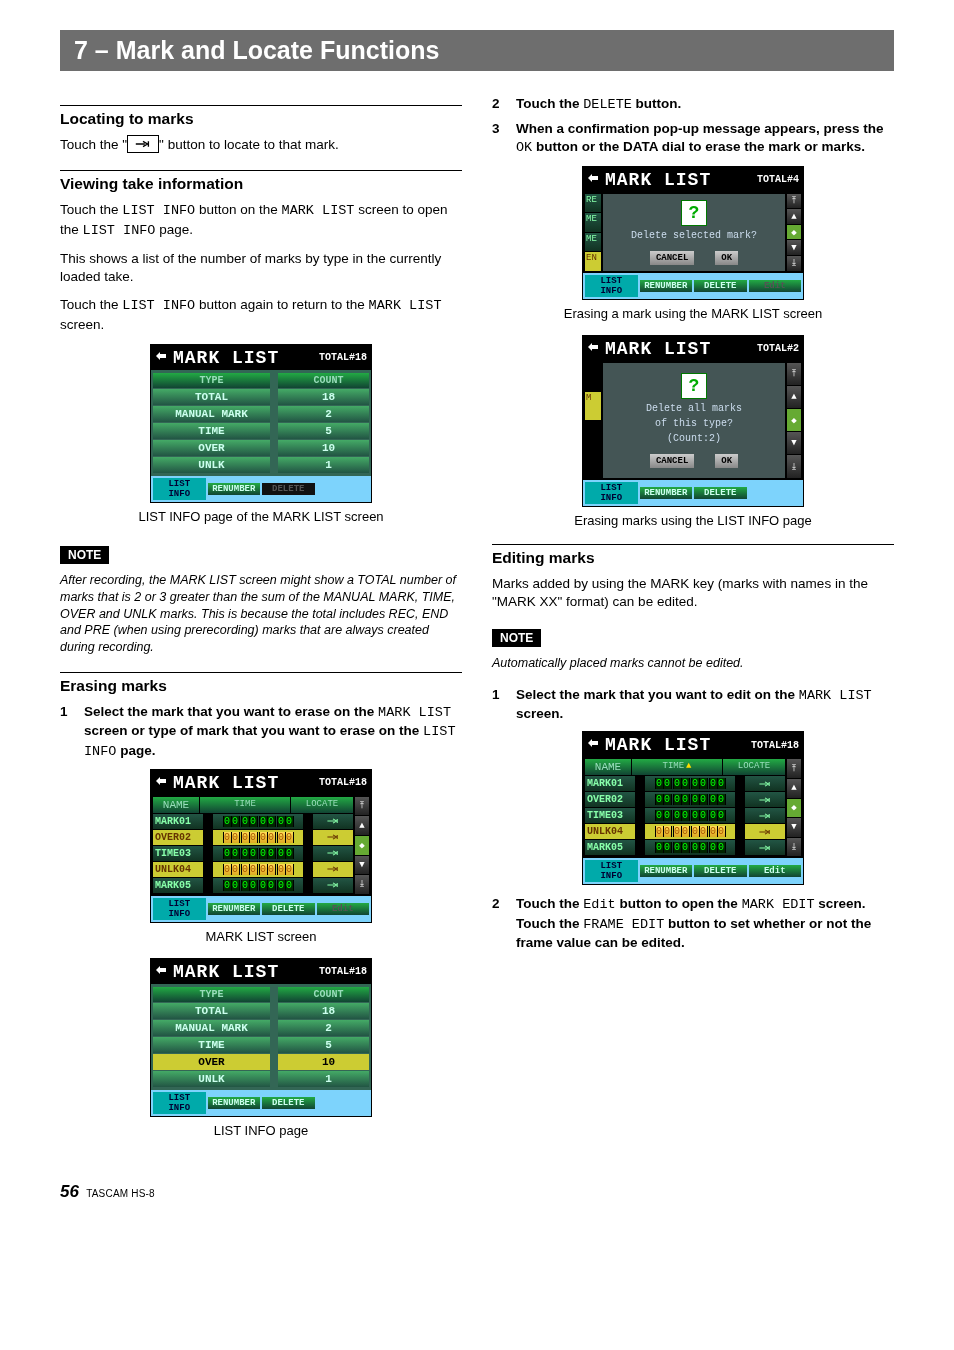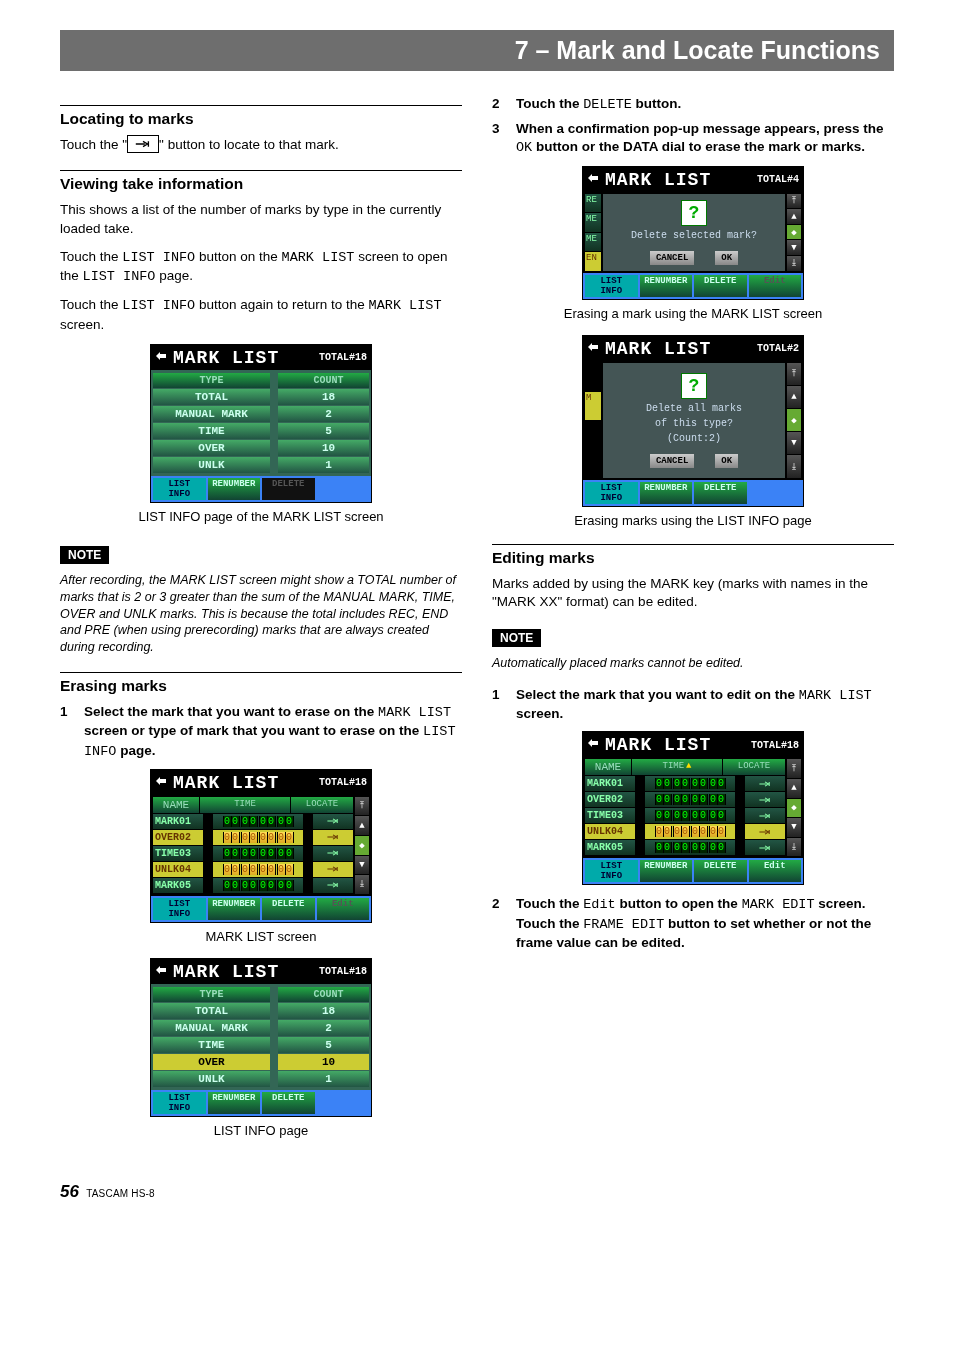--- a/index.html
+++ b/index.html
@@ -14,21 +14,20 @@
   .page {
     padding: 30px 60px 20px 60px;
   }
   .chapter-bar {
     background: #6e6e6e;
     color: #fff;
     font-size: 25px;
     font-weight: bold;
     padding: 6px 14px;
     margin-bottom: 18px;
-    text-align: right;
   }
   .columns {
     display: flex;
     gap: 30px;
   }
   .col {
     flex: 1;
     min-width: 0;
   }
   .section-rule {
@@ -140,21 +139,22 @@
     color:#cfe;
   }
   .info-row .cell.h { background:linear-gradient(#2a4,#143); font-size:10px; color:#9db;}
   .info-row .cell.l { flex:1.3; }
   .info-row .cell.r { flex:0.9; margin-left:8px;padding-left:10px; }
   .info-row.sel .cell { background:#cc3; color:#000;}
   .ss-footer {
     display:flex;
     gap:2px;
     padding:2px;
-    background:#3b82f6;
+    background:#7dd3fc;
+    align-items:center;
   }
   .ss-footer .fbtn {
     flex:1;
     background:linear-gradient(#2a4,#143);
     text-align:center;
     font-size:9px;
     padding:1px 0;
     color:#cfe;
     font-weight:bold;
   }
@@ -236,24 +236,24 @@
       <p>
         <span>Touch the "</span><span class="btn-img">
             <svg viewBox="0 0 20 12">
               <path d="M2 6 h10 M10 3 l5 3 l-5 3 M16 3 v6" stroke="#000" stroke-width="1.5" fill="none"></path>
             </svg>
           </span><span>" button to locate to that mark.</span>
       </p>
 
       <div class="section-rule"></div>
       <h3>Viewing take information</h3>
-      <p>This shows a list of the number of marks by type in the currently loaded take.</p>
       <p>
         <span>Touch the </span><span class="mono">LIST INFO</span><span> button on the </span><span class="mono">MARK LIST</span><span> screen to open the </span><span class="mono">LIST INFO</span><span> page.</span>
       </p>
+      <p>This shows a list of the number of marks by type in the currently loaded take.</p>
       <p>
         <span>Touch the </span><span class="mono">LIST INFO</span><span> button again to return to the </span><span class="mono">MARK LIST</span><span> screen.</span>
       </p>
 
       
       <div class="screenshot">
         <div class="ss-titlebar">
           <span class="ss-back">
               <svg viewBox="0 0 14 14">
                 <path d="M11 3 h-6 v-2 l-4 4 l4 4 v-2 h6 z" fill="#fff"></path>

